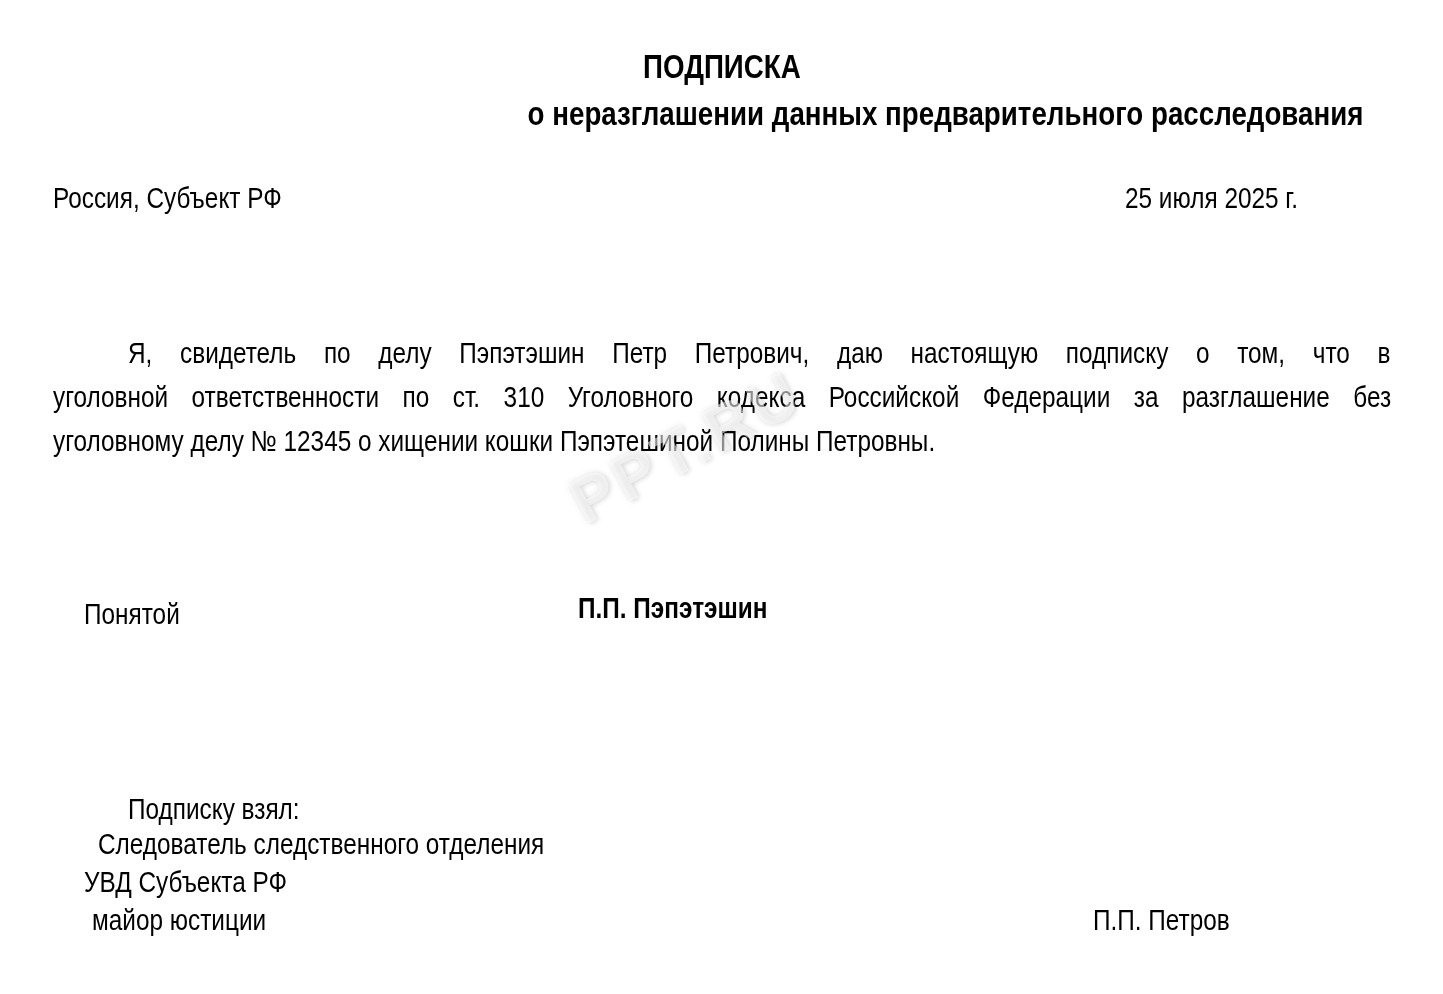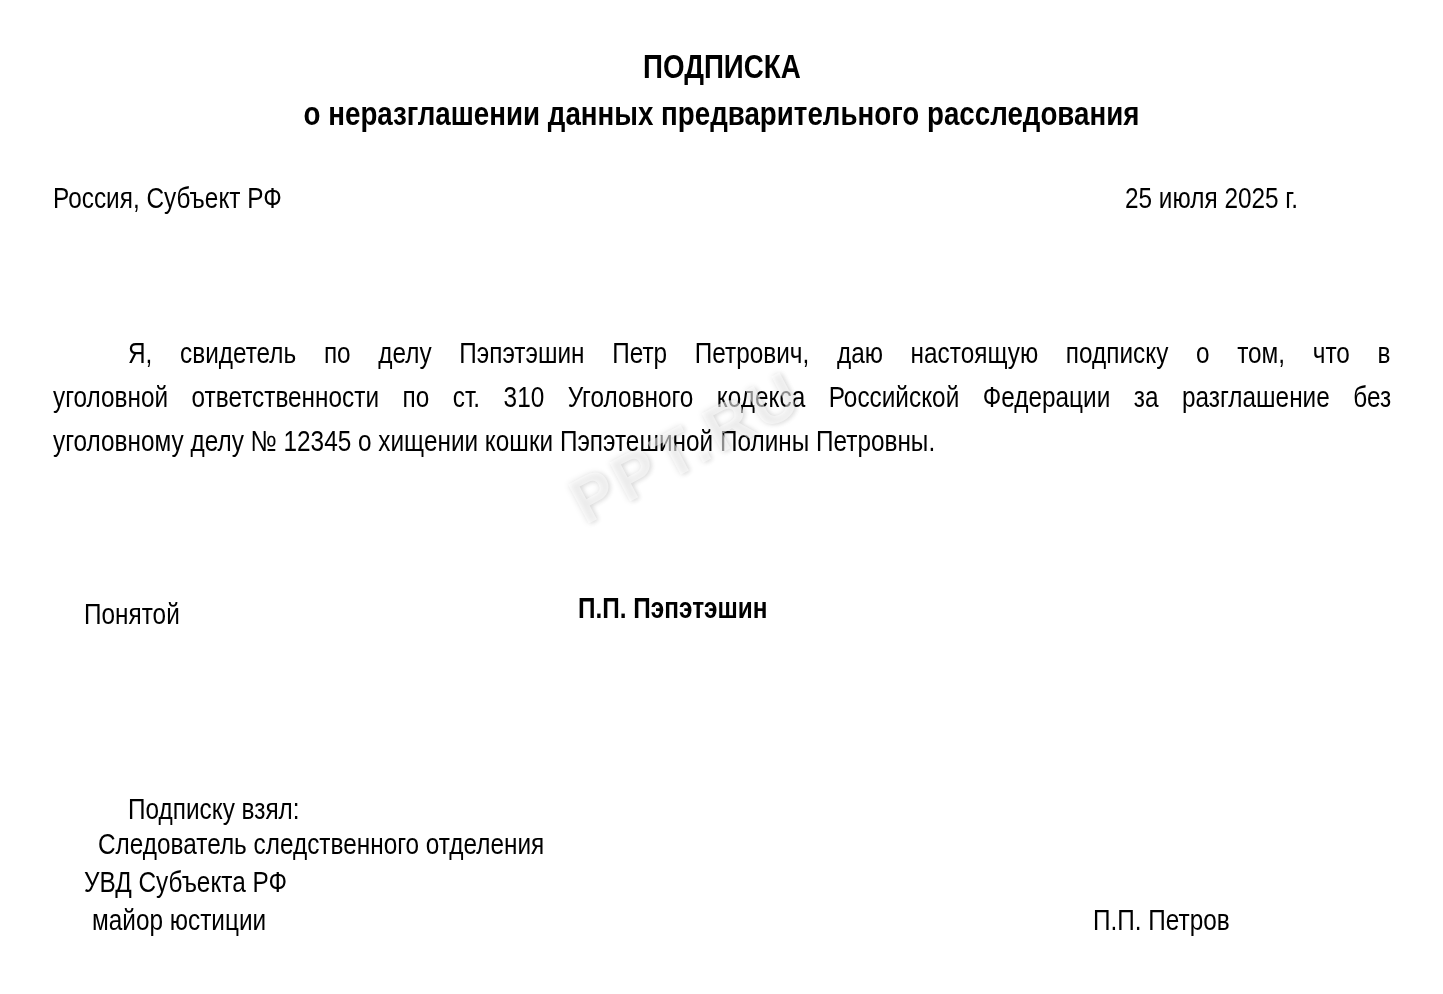--- a/index.html
+++ b/index.html
@@ -32,21 +32,21 @@
       width: 1443px;
       text-align: center;
       font-weight: bold;
       font-size: 33px;
       line-height: 40px;
     }
     .title .narrow {
       transform-origin: center center;
     }
     #doc-title { top: 47px; }
-    #doc-subtitle { top: 94px; }
+    #doc-subtitle { top: 94px; text-align: right; }
 
     #place { left: 53px; top: 181px; }
     #date { left: 1125px; top: 181px; }
 
     .para {
       position: absolute;
       left: 53px;
       top: 334px;
       width: 1338px;
       text-decoration: underline;

